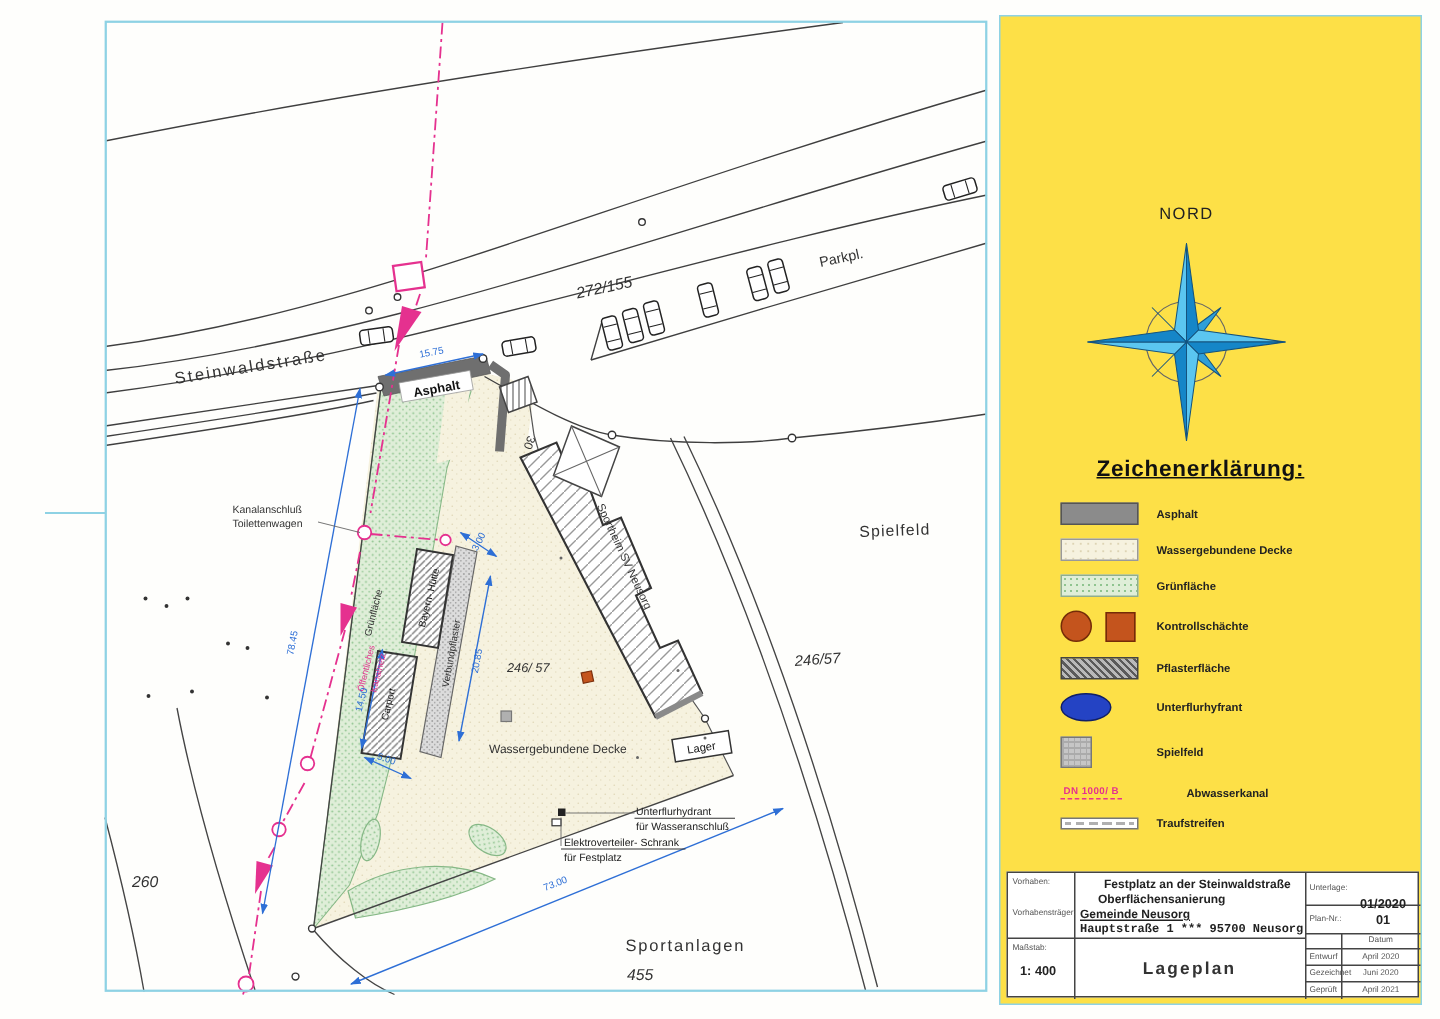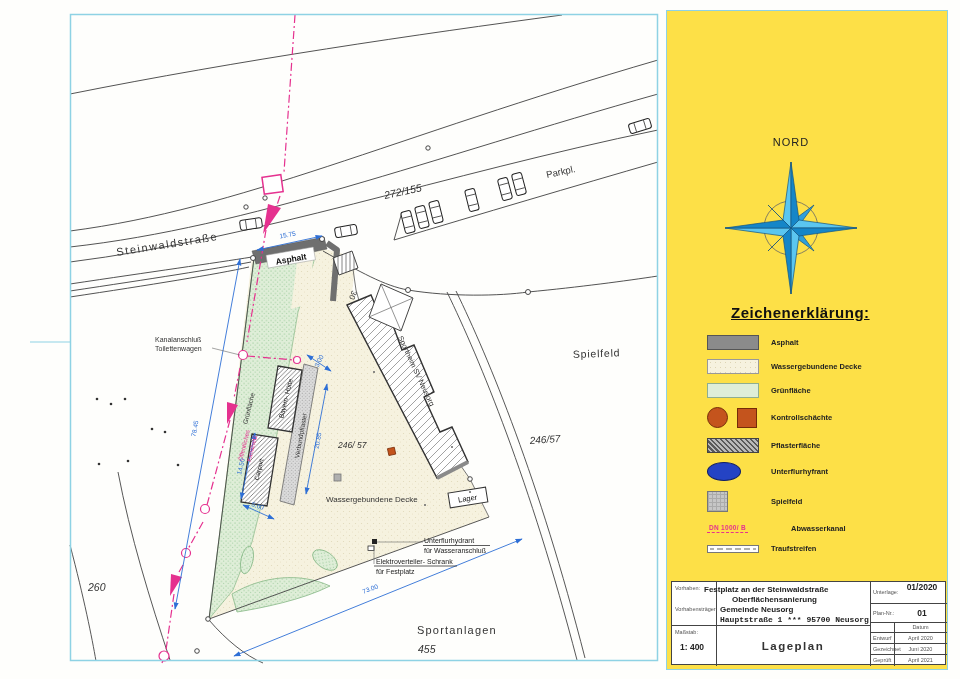--- a/index.html
+++ b/index.html
@@ -382,32 +382,32 @@
     <div class="vline" style="left:198px;top:0;height:84px;"></div>
     <div class="vline" style="left:222px;top:40px;height:44px;"></div>
     <div class="hline" style="left:0;top:43px;width:198px;"></div>
     <div class="hline" style="left:198px;top:21px;width:77px;"></div>
     <div class="hline" style="left:198px;top:40px;width:77px;"></div>
     <div class="hline" style="left:198px;top:50px;width:77px;"></div>
     <div class="hline" style="left:198px;top:61px;width:77px;"></div>
     <div class="hline" style="left:198px;top:72px;width:77px;"></div>
 
     <div class="tb-abs tb-lab" style="left:3px;top:3px;">Vorhaben:</div>
-    <div class="tb-abs tb-val" style="left:32px;top:3px;">Festplatz an der Steinwaldstraße</div>
+    <div class="tb-abs tb-val" style="left:64px;top:3px;">Festplatz an der Steinwaldstraße</div>
     <div class="tb-abs tb-val" style="left:60px;top:13px;">Oberflächensanierung</div>
     <div class="tb-abs tb-lab" style="left:3px;top:24px;">Vorhabensträger:</div>
-    <div class="tb-abs tb-val" style="left:48px;top:23px;">Gemeinde Neusorg</div>
+    <div class="tb-abs tb-val" style="left:48px;top:23px;text-decoration:underline;">Gemeinde Neusorg</div>
     <div class="tb-abs tb-val" style="left:48px;top:33px;font-family:Liberation Mono, monospace;">Hauptstraße 1 *** 95700 Neusorg</div>
 
     <div class="tb-abs tb-lab" style="left:3px;top:47px;">Maßstab:</div>
     <div class="tb-abs tb-val" style="left:8px;top:60px;font-size:8.5px;">1: 400</div>
     <div class="tb-abs plan-title" style="left:44px;top:58px;width:154px;">Lageplan</div>
 
     <div class="tb-abs tb-lab" style="left:201px;top:7px;">Unterlage:</div>
-    <div class="tb-abs tb-val" style="left:228px;top:0;width:44px;text-align:center;font-size:8.5px;">01/2020</div>
+    <div class="tb-abs tb-val" style="left:228px;top:15px;width:44px;text-align:center;font-size:8.5px;">01/2020</div>
     <div class="tb-abs tb-lab" style="left:201px;top:28px;">Plan-Nr.:</div>
     <div class="tb-abs tb-val" style="left:228px;top:26px;width:44px;text-align:center;font-size:8.5px;">01</div>
     <div class="tb-abs tb-lab" style="left:222px;top:42px;width:53px;text-align:center;">Datum</div>
 
     <div class="tb-abs tb-lab" style="left:201px;top:52.5px;">Entwurf</div>
     <div class="tb-abs tb-lab" style="left:222px;top:52.5px;width:53px;text-align:center;">April 2020</div>
     <div class="tb-abs tb-lab" style="left:201px;top:63.5px;">Gezeichnet</div>
     <div class="tb-abs tb-lab" style="left:222px;top:63.5px;width:53px;text-align:center;">Juni 2020</div>
     <div class="tb-abs tb-lab" style="left:201px;top:74.5px;">Geprüft</div>
     <div class="tb-abs tb-lab" style="left:222px;top:74.5px;width:53px;text-align:center;">April 2021</div>

